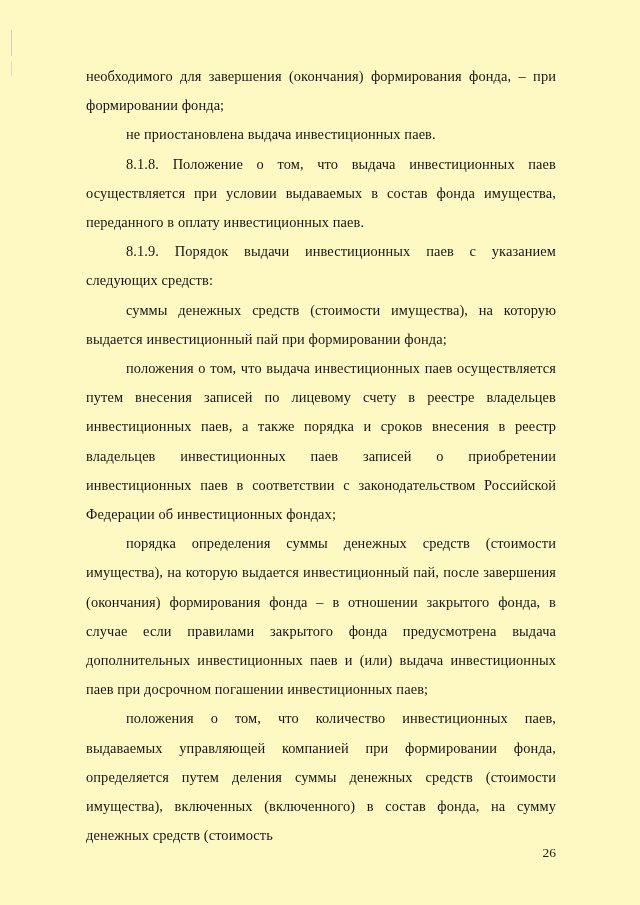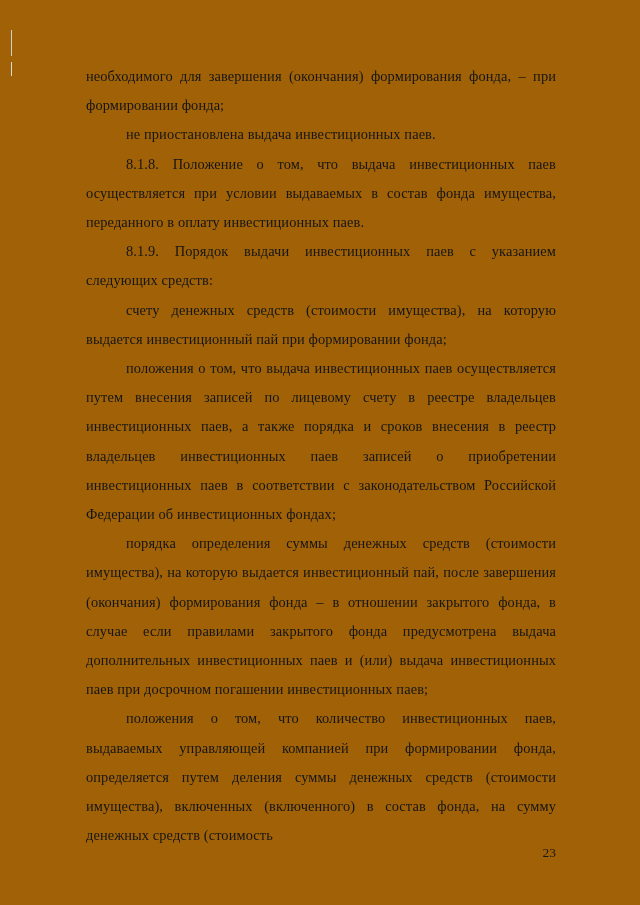--- a/index.html
+++ b/index.html
@@ -11,21 +11,21 @@
     height: 905px;
     background: #ffffff;
     font-family: "Liberation Serif", serif;
     color: #111111;
     overflow: hidden;
     position: relative;
   }
   .page {
     position: absolute;
     inset: 0;
-    background: #a16207;
+    background: #fef9c3;
   }
   
   .scan-mark-top {
     position: absolute;
     left: 11px;
     top: 30px;
     width: 1px;
     height: 26px;
     background: #cfcfcf;
   }
@@ -70,21 +70,21 @@
 <div class="page">
 
   <div class="scan-mark-top"></div>
   <div class="scan-mark-bottom"></div>
 
   <div class="content">
     <p class="">необходимого для завершения (окончания) формирования фонда, – при формировании фонда;</p>
     <p class="indent">не приостановлена выдача инвестиционных паев.</p>
     <p class="indent">8.1.8. Положение о том, что выдача инвестиционных паев осуществляется при условии выдаваемых в состав фонда имущества, переданного в оплату инвестиционных паев.</p>
     <p class="indent">8.1.9. Порядок выдачи инвестиционных паев с указанием следующих средств:</p>
-    <p class="indent">счету денежных средств (стоимости имущества), на которую выдается инвестиционный пай при формировании фонда;</p>
+    <p class="indent">суммы денежных средств (стоимости имущества), на которую выдается инвестиционный пай при формировании фонда;</p>
     <p class="indent">положения о том, что выдача инвестиционных паев осуществляется путем внесения записей по лицевому счету в реестре владельцев инвестиционных паев, а также порядка и сроков внесения в реестр владельцев инвестиционных паев записей о приобретении инвестиционных паев в соответствии с законодательством Российской Федерации об инвестиционных фондах;</p>
     <p class="indent">порядка определения суммы денежных средств (стоимости имущества), на которую выдается инвестиционный пай, после завершения (окончания) формирования фонда – в отношении закрытого фонда, в случае если правилами закрытого фонда предусмотрена выдача дополнительных инвестиционных паев и (или) выдача инвестиционных паев при досрочном погашении инвестиционных паев;</p>
     <p class="indent">положения о том, что количество инвестиционных паев, выдаваемых управляющей компанией при формировании фонда, определяется путем деления суммы денежных средств (стоимости имущества), включенных (включенного) в состав фонда, на сумму денежных средств (стоимость</p>
   </div>
 
-  <div class="pagenum">23</div>
+  <div class="pagenum">26</div>
 
 </div>
 
 </body></html>

